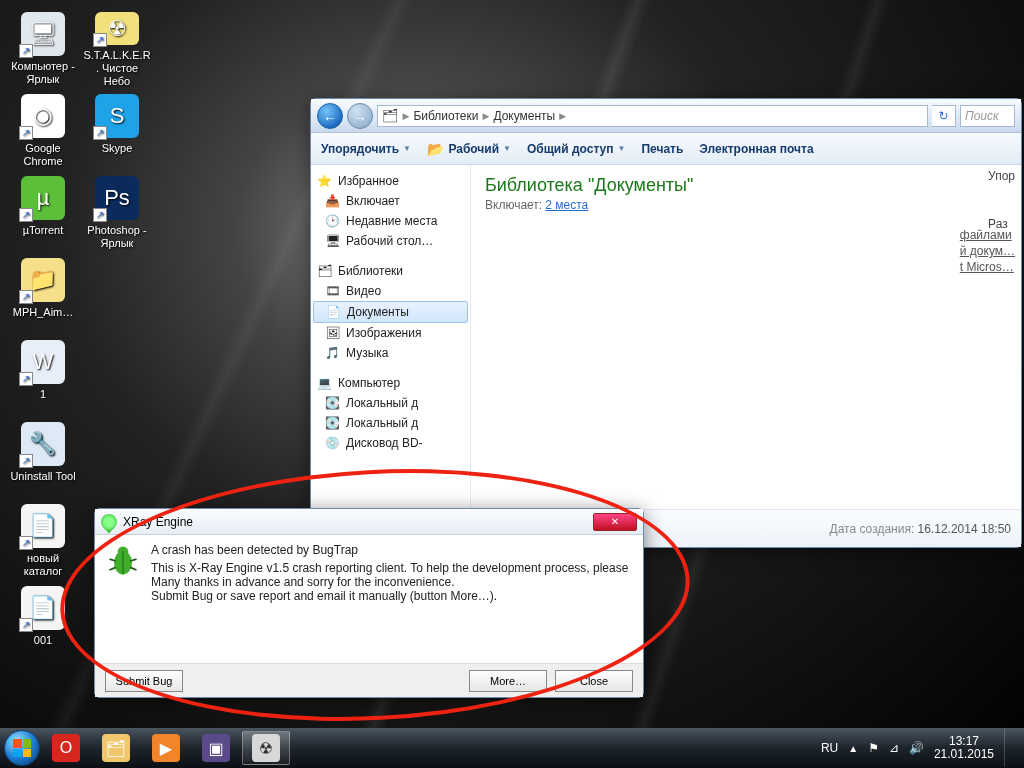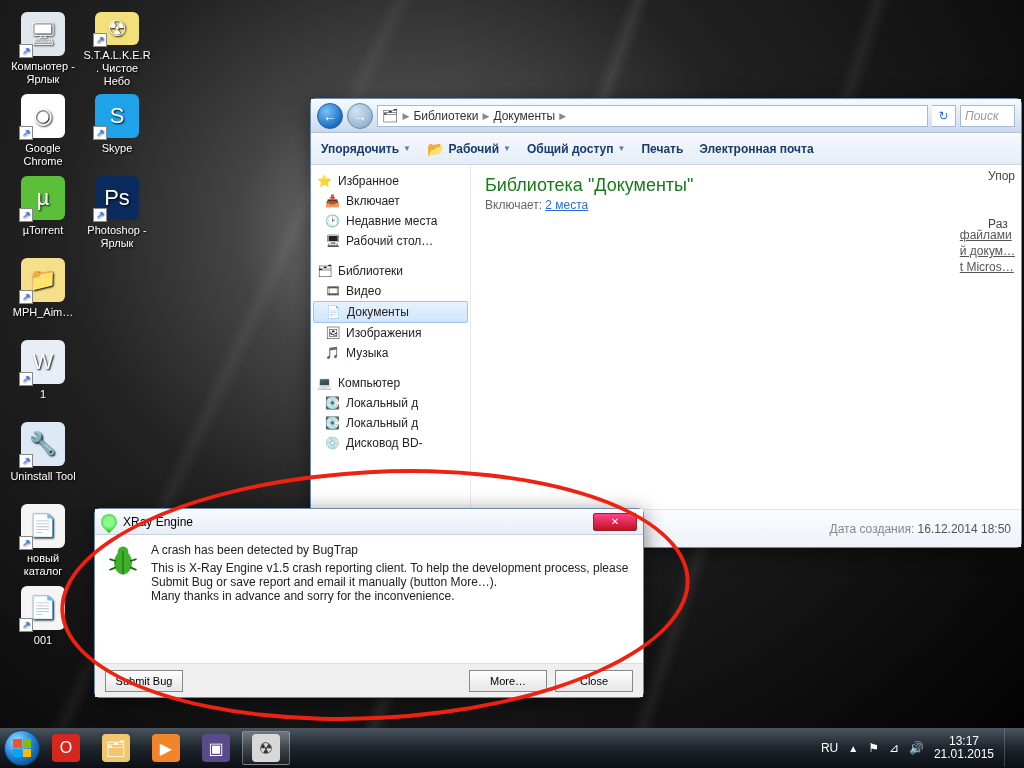--- a/index.html
+++ b/index.html
@@ -282,22 +282,22 @@
           <line x1="20" y1="9" x2="20" y2="35" stroke="#1a5c10" stroke-width="1"></line>
           <line x1="5" y1="18" x2="12" y2="20" stroke="#1a5c10" stroke-width="2"></line>
           <line x1="35" y1="18" x2="28" y2="20" stroke="#1a5c10" stroke-width="2"></line>
           <line x1="5" y1="30" x2="12" y2="27" stroke="#1a5c10" stroke-width="2"></line>
           <line x1="35" y1="30" x2="28" y2="27" stroke="#1a5c10" stroke-width="2"></line>
         </svg>
     </div>
     <div class="dlg-text">
       <div class="h">A crash has been detected by BugTrap</div>
       <div>This is X-Ray Engine v1.5 crash reporting client. To help the development process, please</div>
+      <div>Many thanks in advance and sorry for the inconvenience.</div>
       <div>Submit Bug or save report and email it manually (button More…).</div>
-      <div>Many thanks in advance and sorry for the inconvenience.</div>
     </div>
   </div>
   <div class="dlg-buttons">
     <button class="btn">Submit Bug</button>
     <span class="spacer"></span>
     <button class="btn">More…</button>
     <button class="btn">Close</button>
   </div>
 </div>
 

